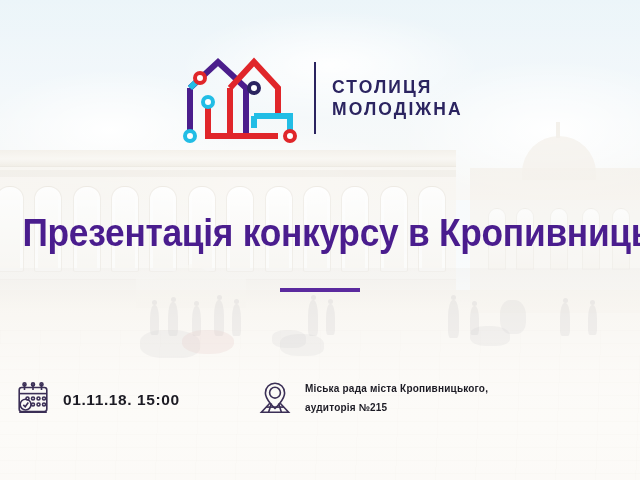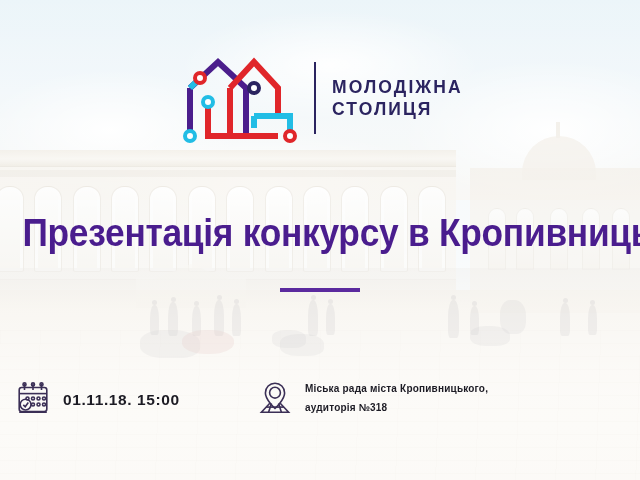--- a/index.html
+++ b/index.html
@@ -392,22 +392,22 @@
         <circle cx="12" cy="86" r="5" stroke="#22bde5"></circle>
         <circle cx="30" cy="52" r="5" stroke="#22bde5"></circle>
         <circle cx="76" cy="38" r="5" stroke="#2b2460"></circle>
         <circle cx="112" cy="86" r="5" stroke="#e0262a"></circle>
       </g>
     </svg>
 
     <div class="logo-divider"></div>
 
     <div class="logo-text">
+      <div>СТОЛИЦЯ</div>
       <div>МОЛОДІЖНА</div>
-      <div>СТОЛИЦЯ</div>
     </div>
   </div>
 
   <div class="title">Презентація конкурсу в Кропивницькому</div>
   <div class="rule"></div>
 
   <div class="info">
 
     <div class="info-item date">
       <svg class="ico" viewBox="0 0 34 36">
@@ -441,19 +441,19 @@
           <path d="M17 3.2 C11.6 3.2 7.4 7.5 7.4 12.9 C7.4 19.6 17 28.4 17 28.4 C17 28.4 26.6 19.6 26.6 12.9 C26.6 7.5 22.4 3.2 17 3.2 Z"></path>
           <circle cx="17" cy="12.7" r="5.4"></circle>
           <path d="M11.8 23.2 L3.4 32.2 H30.6 L22.2 23.2"></path>
           <path d="M8.2 27.1 H25.8"></path>
           <path d="M13.4 23.6 L10.6 32.2"></path>
           <path d="M20.6 23.6 L23.4 32.2"></path>
         </g>
       </svg>
       <div class="info-text">
         <div>Міська рада міста Кропивницького,</div>
-        <div>аудиторія №318</div>
+        <div>аудиторія №215</div>
       </div>
     </div>
 
   </div>
 
 </div>
 
 </body></html>

